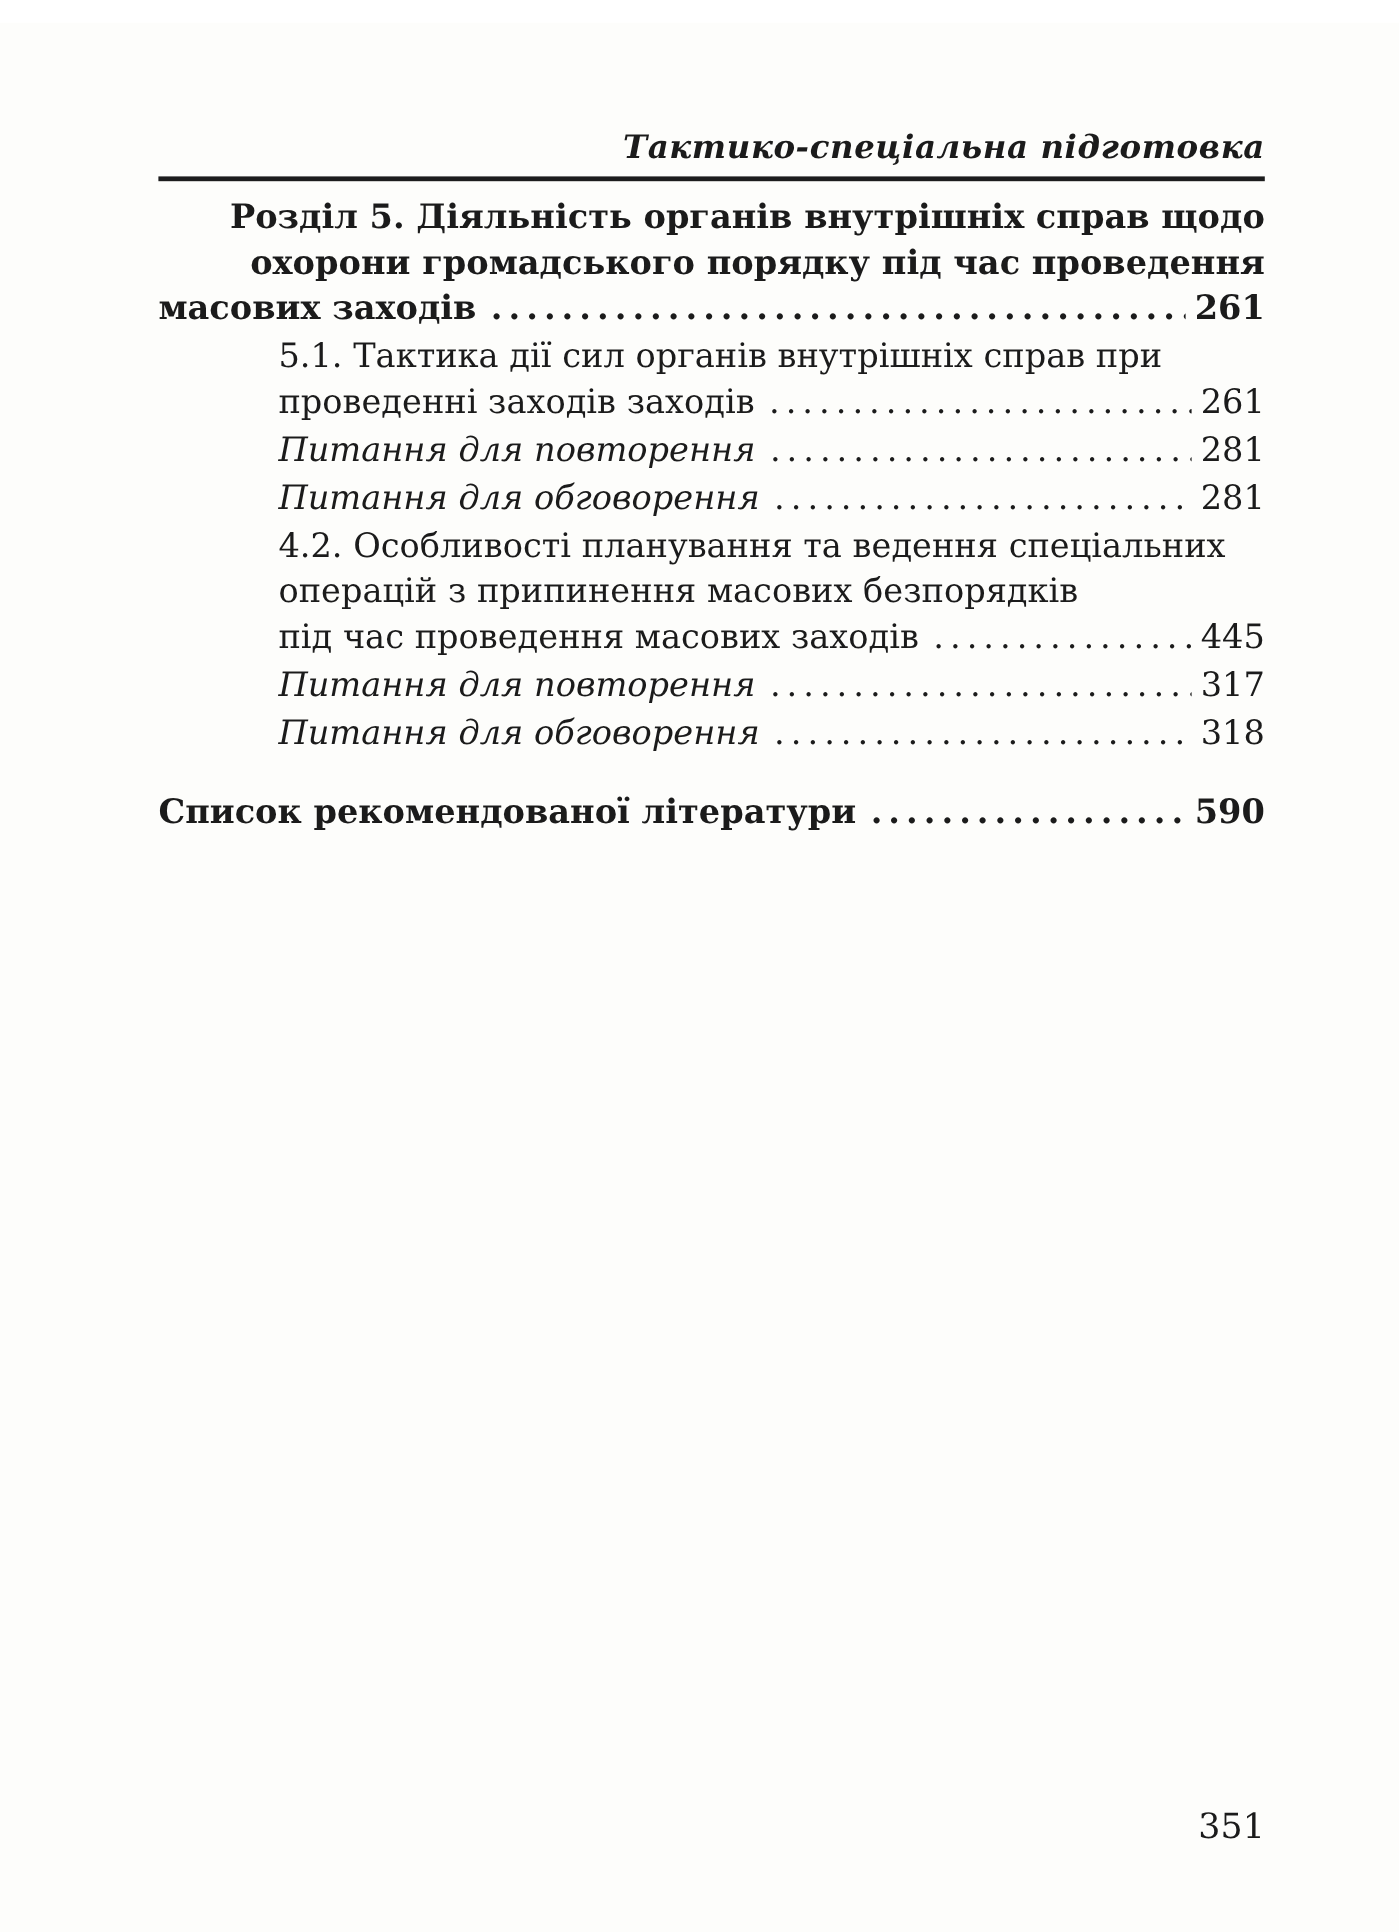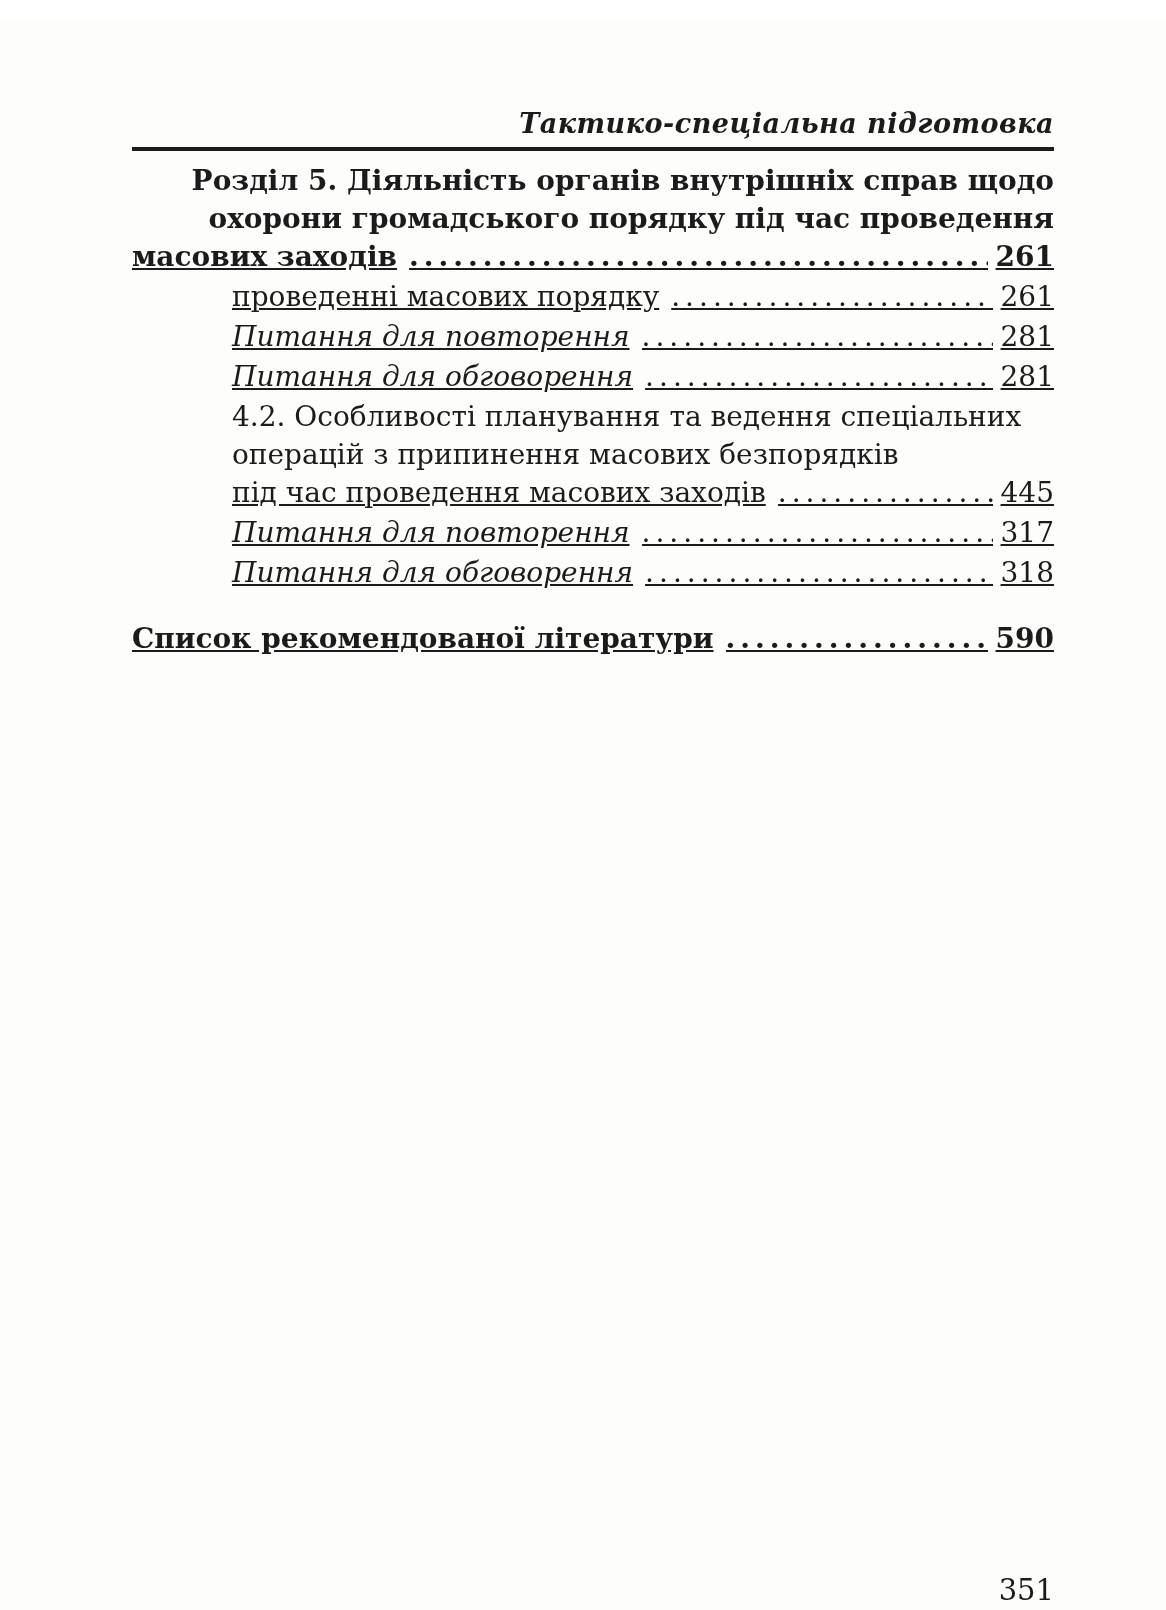--- a/index.html
+++ b/index.html
@@ -43,21 +43,20 @@
     line-height: 38px;
   }
   .entry { margin-top: 2px; }
   .entry.indent { padding-left: 100px; }
   .entry.bold { font-weight: bold; text-align: right; }
   .entry.gap-before { margin-top: 28px; }
   .entry .line { white-space: nowrap; }
   .lastline {
     display: flex;
     align-items: baseline;
-    text-decoration: underline;
   }
   .txt { white-space: nowrap; }
   .entry.italic .txt { font-style: italic; }
   .leader {
     flex: 1 1 auto;
     min-width: 0;
     overflow: hidden;
     white-space: nowrap;
     margin: 0 8px 0 12px;
     font-style: normal;
@@ -65,21 +64,21 @@
   .leader::before {
     content: "......................................................................................................................................";
     letter-spacing: 5px;
   }
   .page-num {
     white-space: nowrap;
     font-style: normal;
   }
   .folio {
     position: absolute;
-    top: 1554px;
+    top: 1486px;
     left: 132px;
     width: 922px;
     text-align: right;
     font-size: 29px;
     line-height: 34px;
   }
 </style>
 </head>
 <body>
 
@@ -95,22 +94,23 @@
         <div class="line">Розділ 5. Діяльність органів внутрішніх справ щодо</div>
         <div class="line">охорони громадського порядку під час проведення</div>
         <div class="lastline">
           <span class="txt">масових заходів</span>
           <span class="leader"></span>
           <span class="page-num">261</span>
         </div>
       </div>
 
       <div class="entry indent">
+        <div class="line">5.1. Тактика дії сил органів внутрішніх справ при</div>
         <div class="lastline">
-          <span class="txt">проведенні масових порядку</span>
+          <span class="txt">проведенні заходів заходів</span>
           <span class="leader"></span>
           <span class="page-num">261</span>
         </div>
       </div>
 
       <div class="entry indent italic">
         <div class="lastline">
           <span class="txt">Питання для повторення</span>
           <span class="leader"></span>
           <span class="page-num">281</span>

